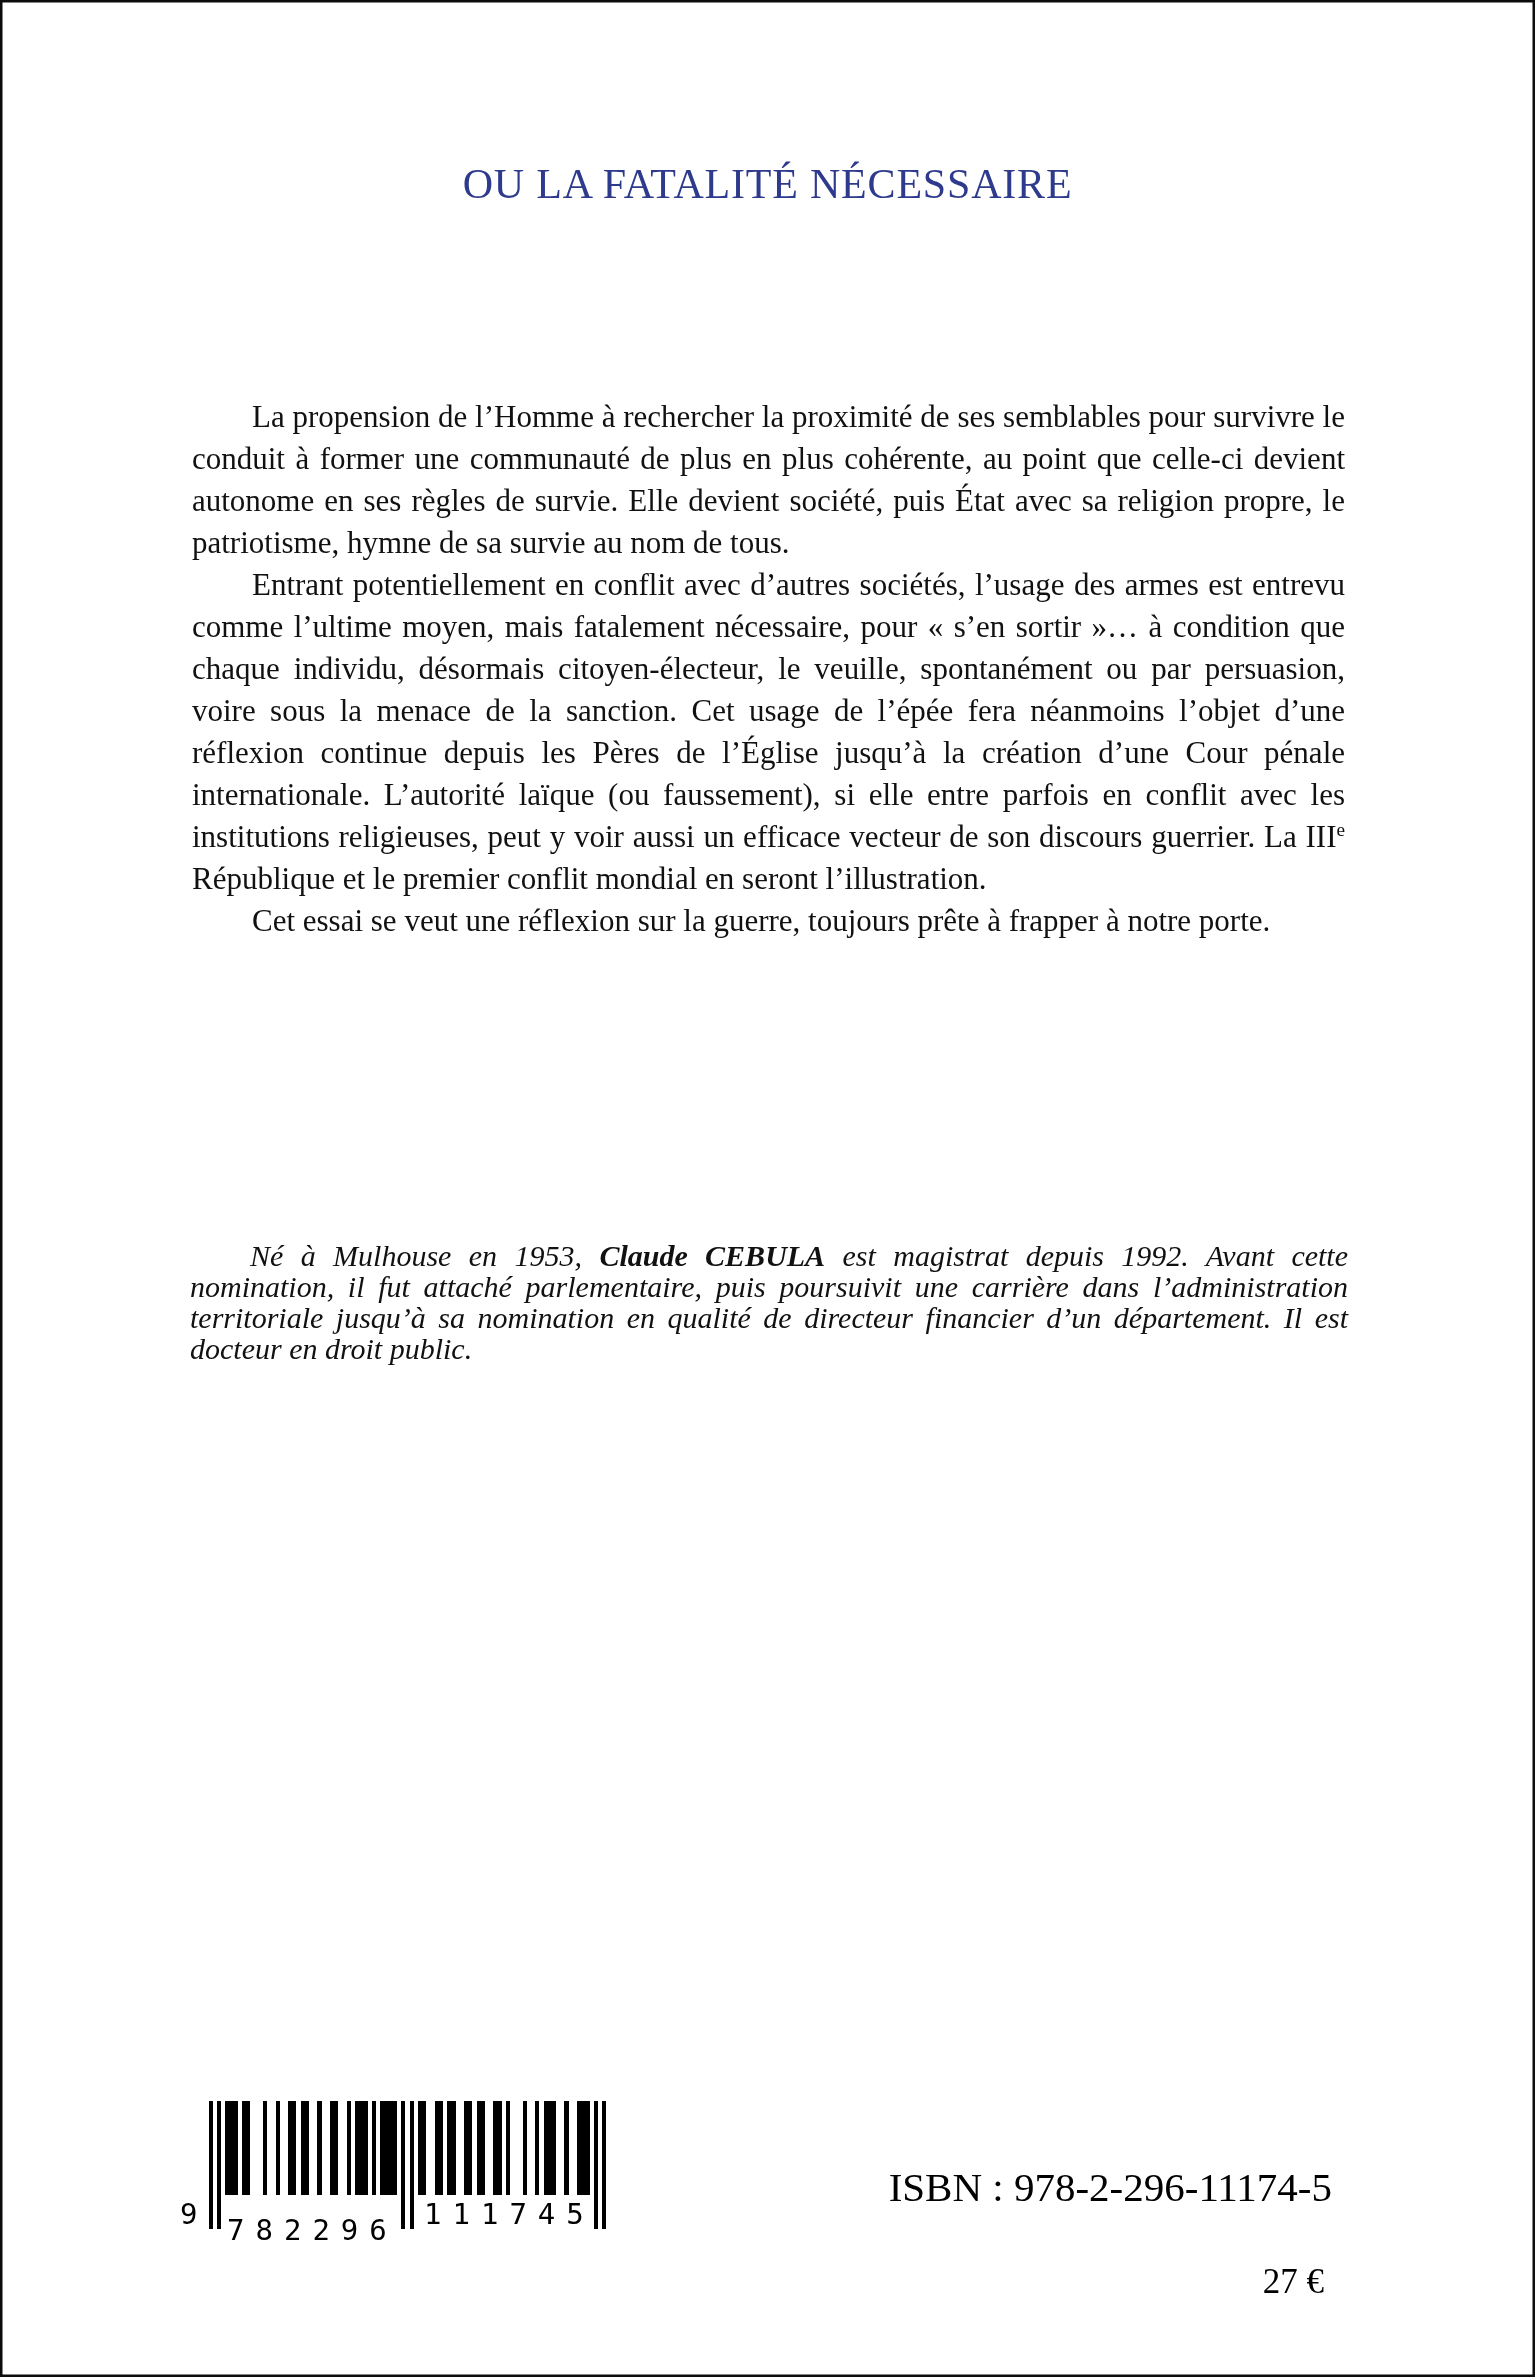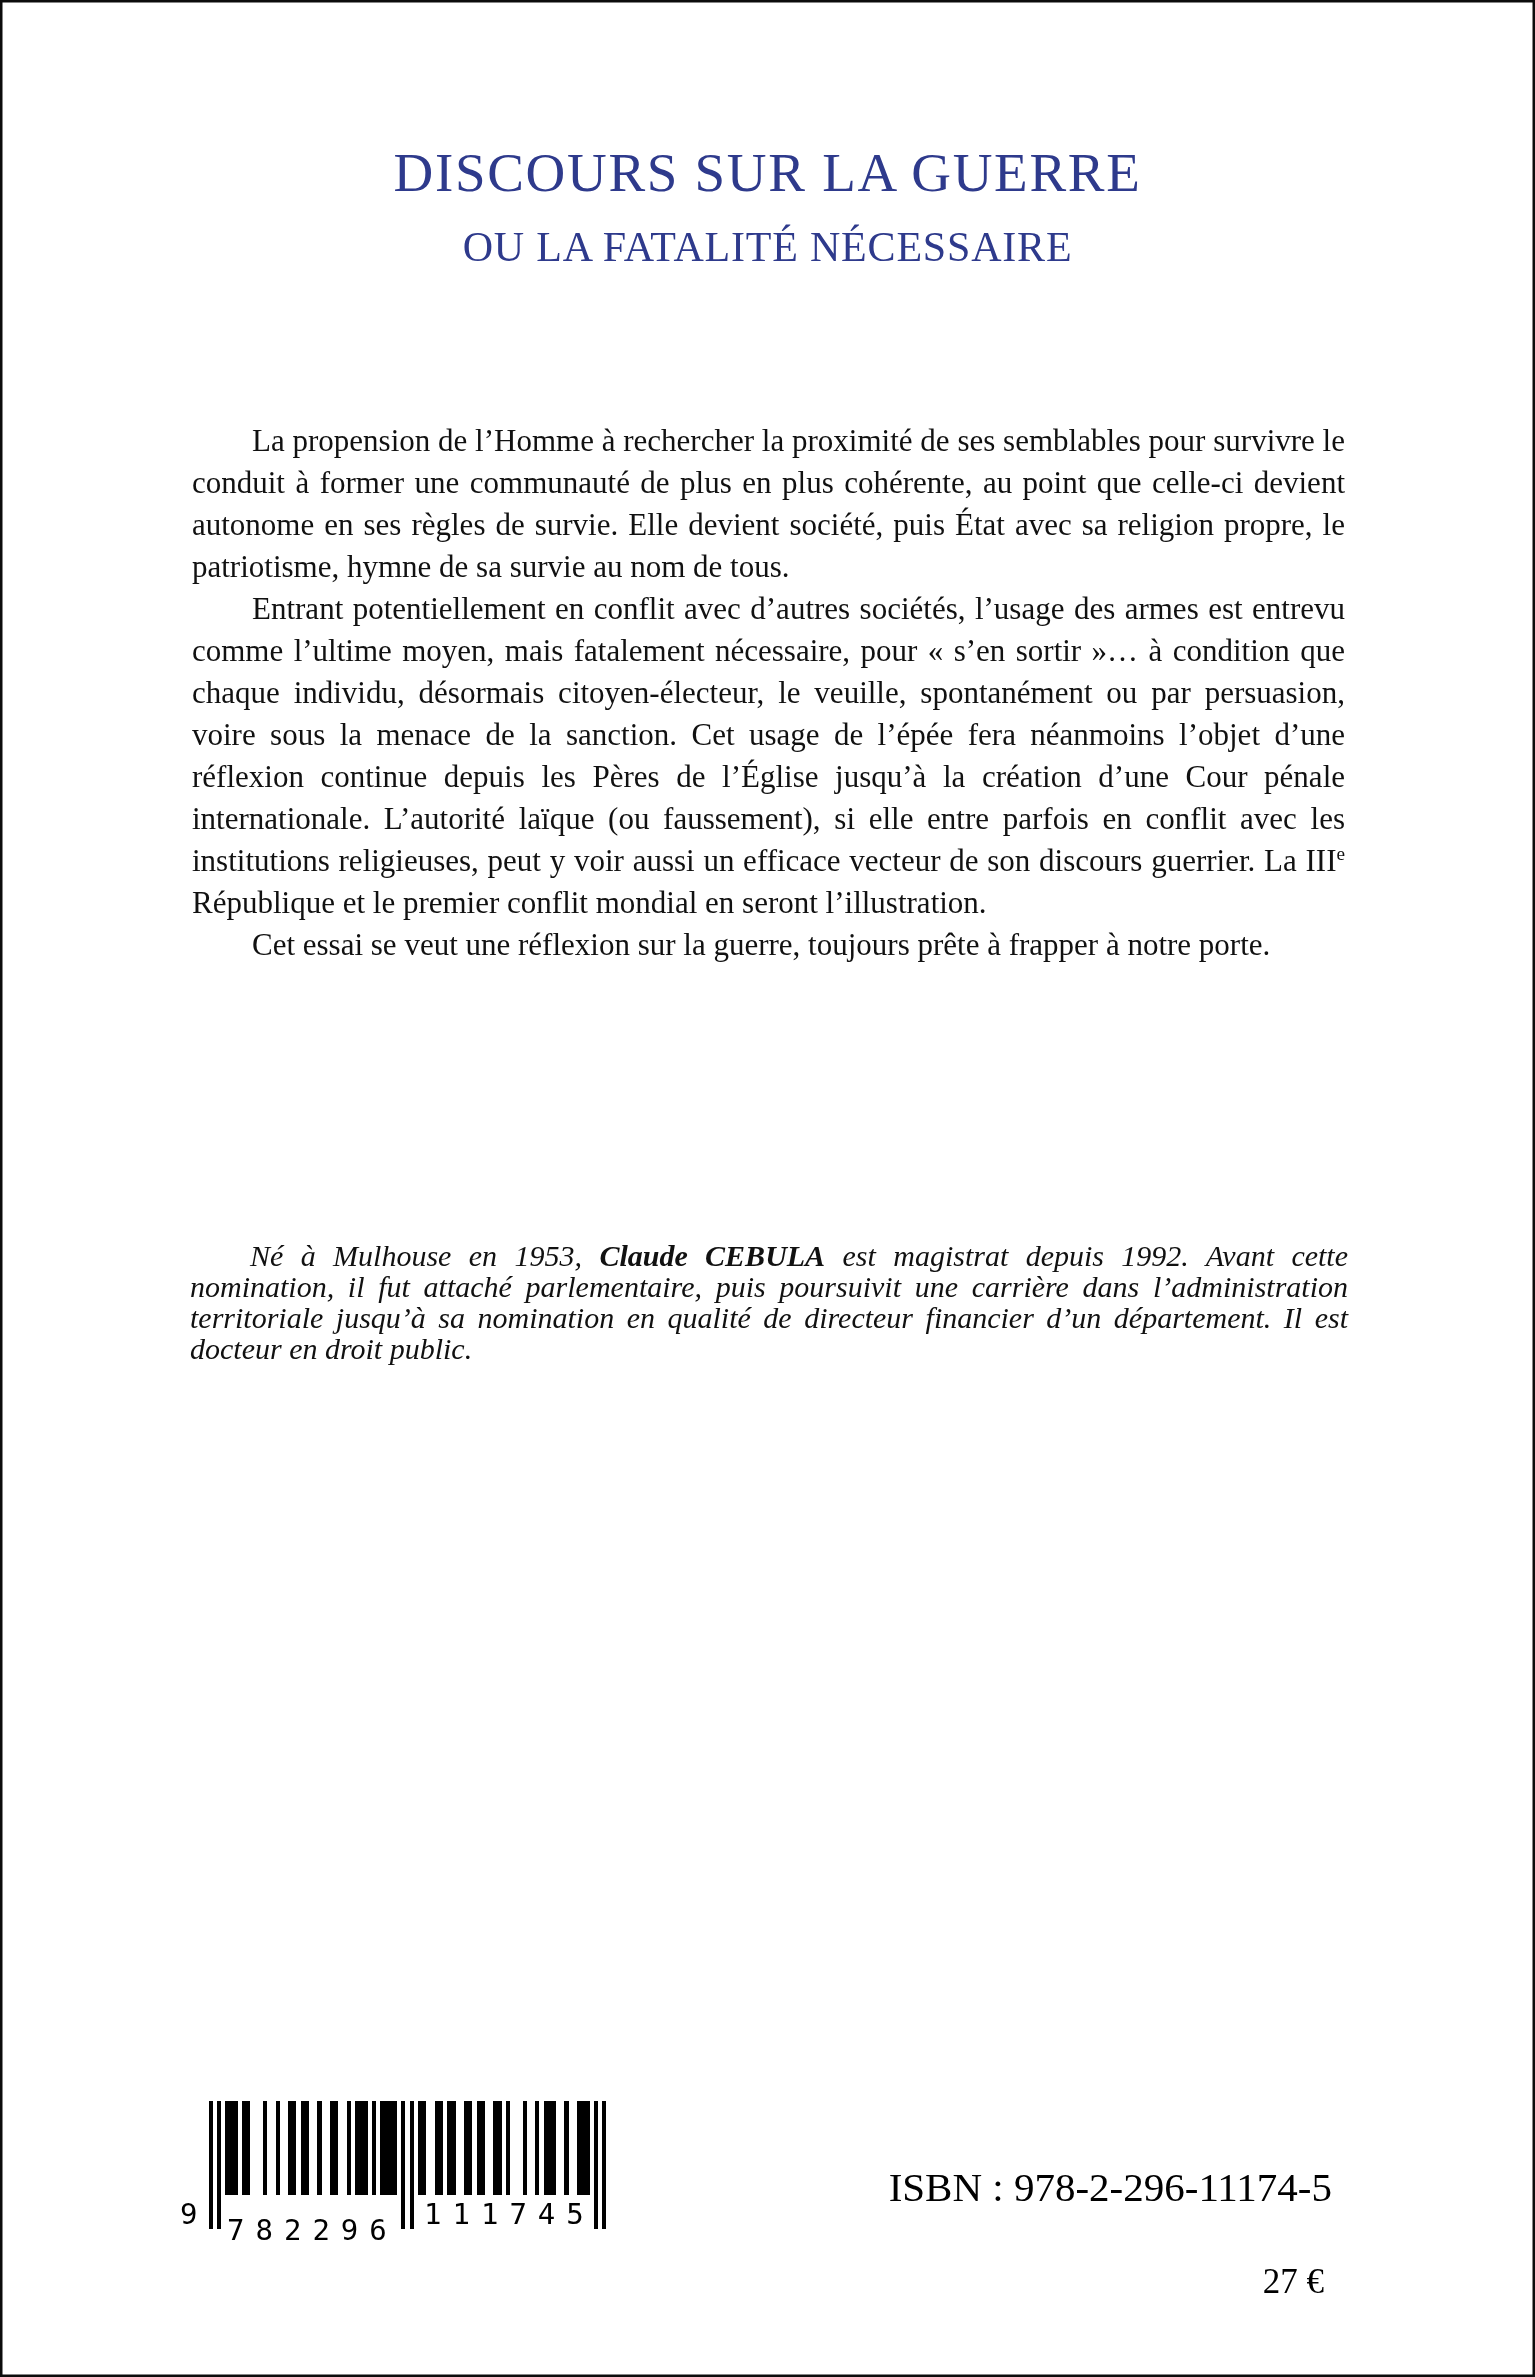--- a/index.html
+++ b/index.html
@@ -35,21 +35,21 @@
     margin: 18.5px 0 0 0;
     font-size: 42px;
     font-weight: normal;
     letter-spacing: 0.8px;
     color: var(--accent);
   }
 
   
   .synopsis {
     position: absolute;
-    top: 420px;
+    top: 396px;
     left: 192px;
     width: 1153px;
     font-size: 31px;
     line-height: 42px;
     text-align: justify;
   }
   .synopsis p {
     margin: 0;
     text-indent: 60px;
   }
@@ -119,21 +119,20 @@
     font-size: 35px;
     color: #000000;
   }
 </style>
 </head>
 <body>
 
 <div class="page">
 
   <header class="title-block">
-    <h1 class="title">DISCOURS SUR LA GUERRE</h1>
     <h2 class="subtitle">OU LA FATALITÉ NÉCESSAIRE</h2>
   </header>
 
   <section class="synopsis">
     <p>La propension de l’Homme à rechercher la proximité de ses semblables pour survivre le conduit à former une communauté de plus en plus cohérente, au point que celle-ci devient autonome en ses règles de survie. Elle devient société, puis État avec sa religion propre, le patriotisme, hymne de sa survie au nom de tous.</p>
     <p><span>Entrant potentiellement en conflit avec d’autres sociétés, l’usage des armes est entrevu comme l’ultime moyen, mais fatalement nécessaire, pour «&nbsp;s’en sortir&nbsp;»… à condition que chaque individu, désormais citoyen-électeur, le veuille, spontanément ou par persuasion, voire sous la menace de la sanction. Cet usage de l’épée fera néanmoins l’objet d’une réflexion continue depuis les Pères de l’Église jusqu’à la création d’une Cour pénale internationale. L’autorité laïque (ou faussement), si elle entre parfois en conflit avec les institutions religieuses, peut y voir aussi un efficace vecteur de son discours guerrier. La III</span><sup>e</sup><span> République et le premier conflit mondial en seront l’illustration.</span></p>
     <p>Cet essai se veut une réflexion sur la guerre, toujours prête à frapper à notre porte.</p>
   </section>
 
   <section class="bio">

